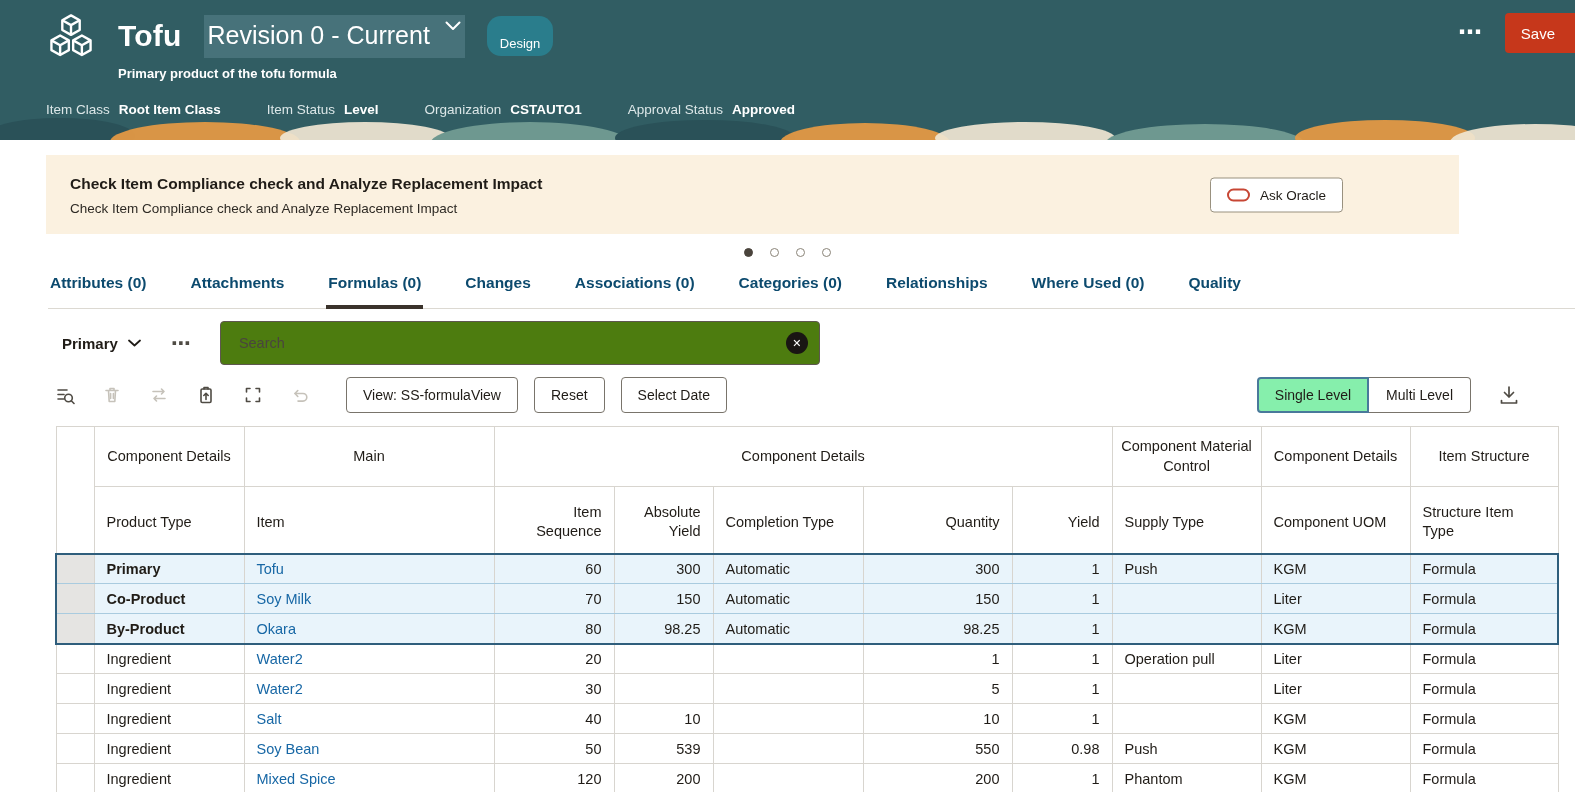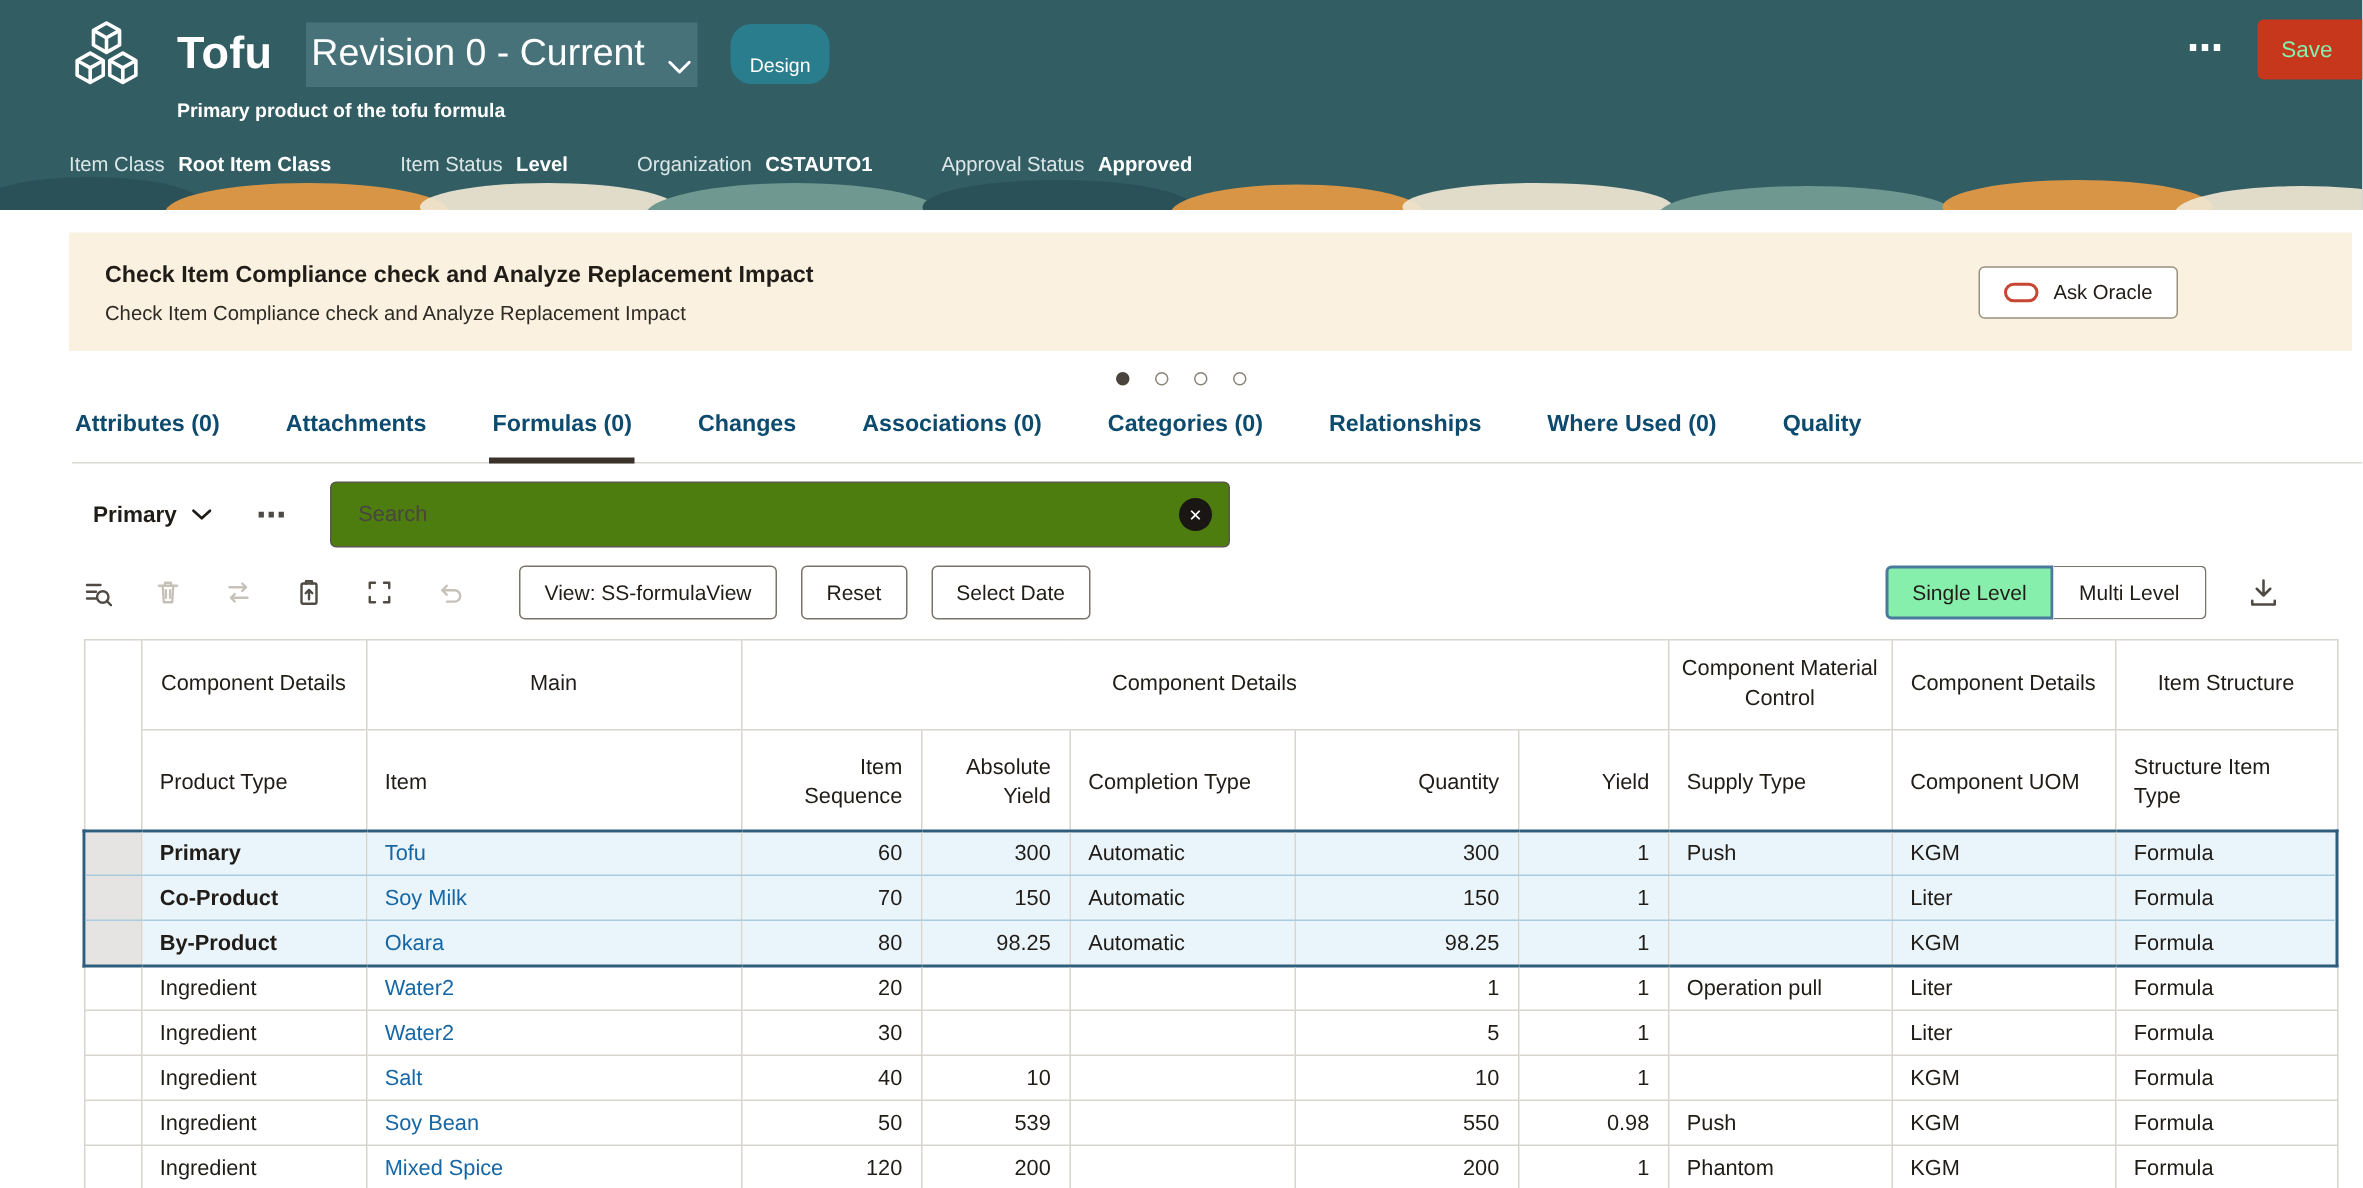--- a/index.html
+++ b/index.html
@@ -9,32 +9,32 @@
     font-family:"Liberation Sans","DejaVu Sans",sans-serif;
     color:#201C17; background:#fff;
   }
 
   
   .app-header { position:relative; height:140px; background:var(--header-teal,#315D63); color:#fff; }
   .header-inner { position:relative; z-index:2; padding:13px 0 0 46px; }
   .header-row1 { display:flex; align-items:center; gap:22px; }
   .logo { width:50px; height:46px; flex:0 0 auto; display:flex; }
   .title { font-size:30px; font-weight:700; letter-spacing:.2px; }
-  .revision-select { display:flex; align-items:flex-end; gap:15px; background:#47727A; padding:6px 4px 8px; font-size:25px; cursor:pointer; }
+  .revision-select { display:flex; align-items:flex-start; gap:15px; background:#47727A; padding:6px 4px 8px; font-size:25px; cursor:pointer; }
   .design-badge { background:var(--badge-teal,#2A7D8C); border-radius:14px; padding:20px 13px 5px; font-size:13px; }
   .subtitle { margin:7px 0 0 72px; font-size:13px; font-weight:700; }
   .meta-row { display:flex; gap:46px; margin-top:21px; font-size:13.5px; }
   .meta-label { color:#DCE7E8; margin-right:9px; }
   .meta-value { font-weight:700; }
   .more-btn { position:absolute; z-index:3; top:18px; right:92px; font-size:24px; font-weight:700; letter-spacing:1px; cursor:pointer; color:#fff; }
-  .save-btn { position:absolute; z-index:3; top:13px; right:0; height:40px; padding:0 20px 0 16px; background:var(--save-red,#C6371B); color:#86efac; font-size:15px; border:none; border-radius:4px 0 0 4px; font-family:inherit; cursor:pointer; }
+  .save-btn { position:absolute; z-index:3; top:13px; right:0; height:40px; padding:0 20px 0 16px; background:var(--save-red,#C6371B); color:#ffffff; font-size:15px; border:none; border-radius:4px 0 0 4px; font-family:inherit; cursor:pointer; }
   .pattern { position:absolute; left:0; right:0; bottom:0; height:30px; z-index:1; overflow:hidden; }
 
   
-  .banner { position:relative; margin:15px 0 0 46px; width:1522px; background:var(--banner-cream,#FBF1E0); padding:20px 24px 18px; }
+  .banner { position:relative; margin:15px 0 0 46px; width:1413px; background:var(--banner-cream,#FBF1E0); padding:20px 24px 18px; }
   .banner-title { font-size:15.5px; font-weight:700; }
   .banner-sub { font-size:13.5px; margin-top:8px; color:#2E2A24; }
   .ask-oracle { position:absolute; right:116px; top:50%; transform:translateY(-50%); display:flex; align-items:center; gap:10px; background:#fff; border:1px solid #99917F; border-radius:4px; padding:9px 16px; font-size:13.5px; cursor:pointer; font-family:inherit; color:#201C17; }
   .oracle-logo { width:23px; height:13px; border:2.5px solid var(--oracle-red,#C74634); border-radius:8px; }
 
   
   .dots { display:flex; gap:17px; justify-content:center; margin-top:14px; }
   .dot { width:9px; height:9px; border-radius:50%; border:1.5px solid #8A8478; cursor:pointer; }
   .dot.active { background:#4A443C; border-color:#4A443C; }
 

